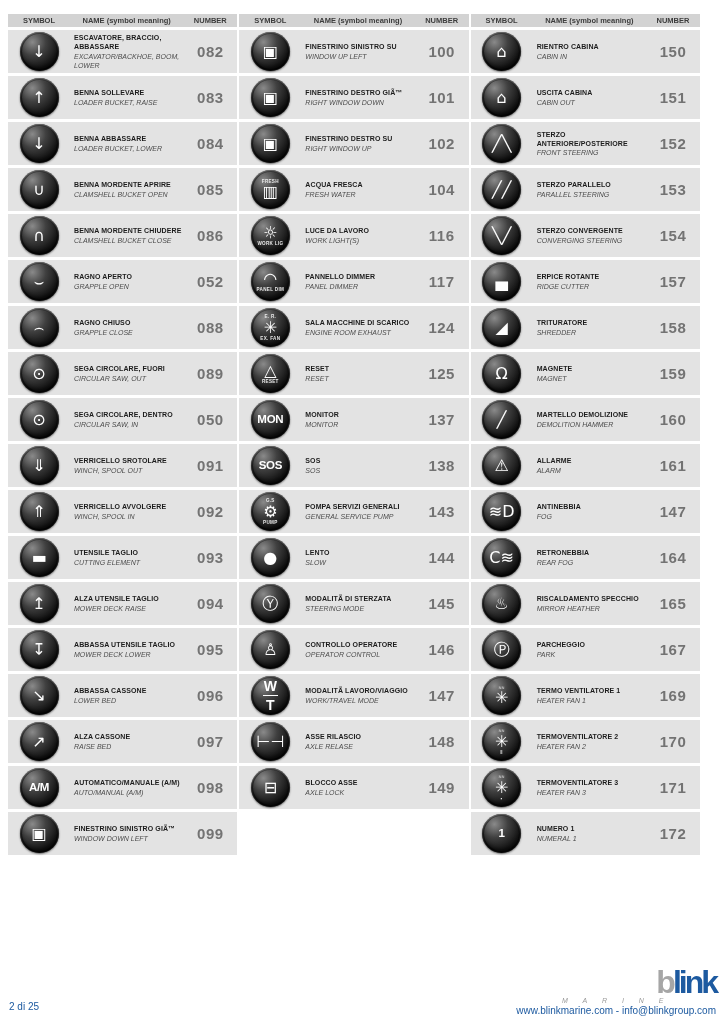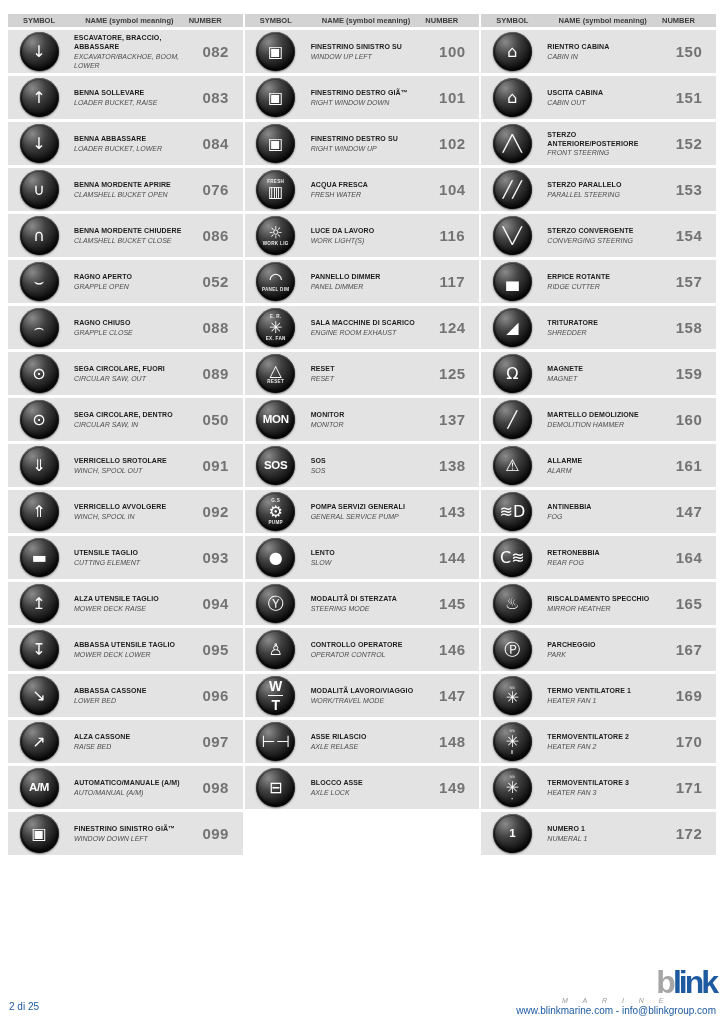--- a/index.html
+++ b/index.html
@@ -1,23 +1,23 @@
 <!DOCTYPE html>
 <html><head>
 <meta charset="utf-8">
 <style>
   html,body{margin:0;padding:0;}
   body{width:724px;height:1024px;background:#fff;font-family:"Liberation Sans",sans-serif;position:relative;overflow:hidden;}
   .page{position:absolute;inset:0;}
-  .cols{display:flex;gap:2px;padding:14px 8px 0 8px;}
+  .cols{display:flex;gap:2px;padding:14px 24px 0 8px;}
   .col{flex:1;min-width:0;}
   .colhead{display:flex;align-items:center;height:13px;background:#d3d3d3;font-size:7.5px;font-weight:bold;color:#3c3c3c;}
   .colhead .h-sym{width:62px;text-align:center;}
   .colhead .h-name{flex:1;text-align:center;}
-  .colhead .h-num{width:54px;text-align:left;}
+  .colhead .h-num{width:54px;text-align:center;}
   .row{display:flex;align-items:center;height:43px;margin-top:3px;background:#e3e3e3;}
   .iconwrap{width:62px;display:flex;justify-content:center;}
   .badge{width:39px;height:39px;border-radius:50%;flex:0 0 auto;
     background:radial-gradient(circle at 32% 26%,#8a8a8a 0%,#404040 34%,#141414 68%,#000 100%);
     box-shadow:0 1px 2px rgba(0,0,0,.55),inset 0 1px 2px rgba(255,255,255,.4),inset 0 -3px 4px rgba(0,0,0,.7),inset 0 0 0 2px rgba(0,0,0,.55);
     display:flex;flex-direction:column;align-items:center;justify-content:center;color:#fff;text-align:center;}
   .badge .cap{font-size:4.6px;line-height:1.1;letter-spacing:.3px;font-weight:bold;color:#e9e9e9;}
   .badge .glyph{font-size:16px;line-height:1;font-family:"DejaVu Sans",sans-serif;}
   .badge .bigtext{font-size:11.5px;line-height:1;font-weight:bold;letter-spacing:-.3px;}
   .badge .stack{font-size:14px;line-height:1.15;font-weight:bold;}
@@ -84,21 +84,21 @@
         <div class="row">
           <div class="iconwrap">
             <div class="badge">
               <div class="glyph">∪</div>
             </div>
           </div>
           <div class="names">
             <div class="it">BENNA MORDENTE APRIRE</div>
             <div class="en">CLAMSHELL BUCKET OPEN</div>
           </div>
-          <div class="num">076</div>
+          <div class="num">085</div>
         </div>
         <div class="row">
           <div class="iconwrap">
             <div class="badge">
               <div class="glyph">∩</div>
             </div>
           </div>
           <div class="names">
             <div class="it">BENNA MORDENTE CHIUDERE</div>
             <div class="en">CLAMSHELL BUCKET CLOSE</div>

